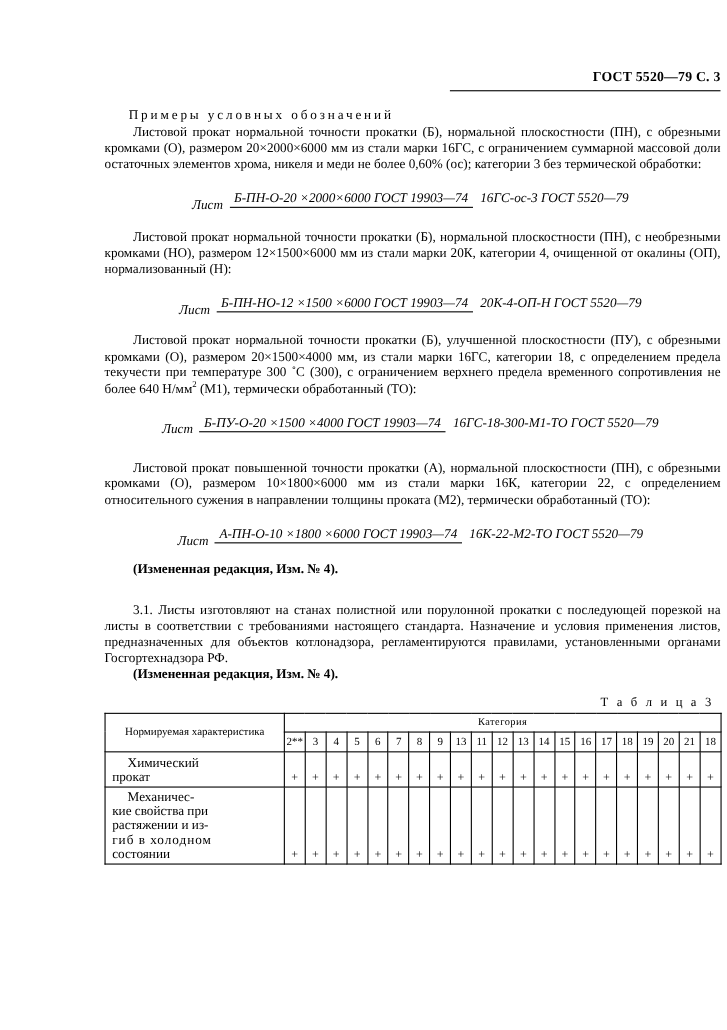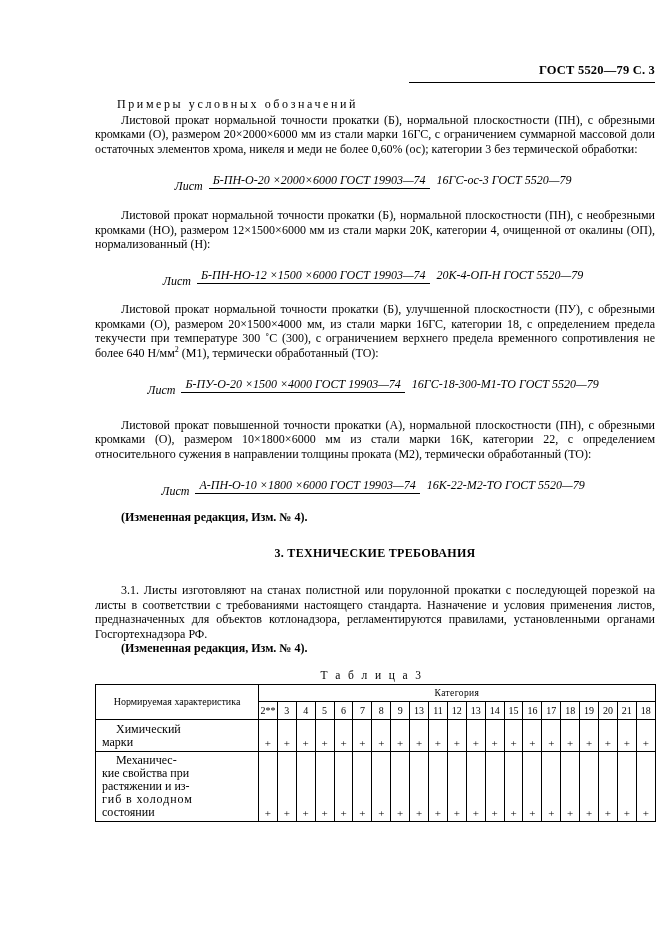--- a/index.html
+++ b/index.html
@@ -197,28 +197,27 @@
     <div class="formula" style="margin-top:11px;">
       <span class="lead">Лист</span>
       <span class="frac">
         <span class="num">А-ПН-О-10 ×1800 ×6000 ГОСТ 19903—74</span>
         <span class="den">16К-22-М2-ТО ГОСТ 5520—79</span>
       </span>
     </div>
 
     <p class="bold-note" style="margin-top:11px;">(Измененная редакция, Изм. № 4).</p>
 
-    <p class="section-head" style="margin-top:21px;">3. ТЕХНИЧЕСКИЕ ТРЕБОВАНИЯ</p>
 
     <p class="para" style="margin-top:22px;">3.1. Листы изготовляют на станах полистной или порулонной прокатки с последующей порезкой на листы в соответствии с требованиями настоящего стандарта. Назначение и условия применения листов, предназначенных для объектов котлонадзора, регламентируются правилами, установленными органами Госгортехнадзора РФ.</p>
 
     <p class="bold-note">(Измененная редакция, Изм. № 4).</p>
 
 
-    <p class="tbl-caption" style="margin-top:13px;text-align:center;">Т а б л и ц а 3</p>
+    <p class="tbl-caption" style="margin-top:13px;">Т а б л и ц а 3</p>
 
     <table class="gost" style="margin-top:3px;">
       <colgroup>
         <col style="width:163px">
         <col span="21" style="width:18.9px">
       </colgroup>
       <thead>
         <tr>
           <th class="hdr-char" rowspan="2">
             <span>Нормируемая характеристика</span>
@@ -246,21 +245,21 @@
           <th class="catnum">19</th>
           <th class="catnum">20</th>
           <th class="catnum">21</th>
           <th class="catnum">18</th>
         </tr>
       </thead>
       <tbody>
         <tr style="height:32px">
           <td class="rowlabel">
             <span class="ind">Химический</span><br>
-            <span>марки</span>
+            <span>прокат</span>
           </td>
           <td class="mark">+</td>
           <td class="mark">+</td>
           <td class="mark">+</td>
           <td class="mark">+</td>
           <td class="mark">+</td>
           <td class="mark">+</td>
           <td class="mark">+</td>
           <td class="mark">+</td>
           <td class="mark">+</td>

